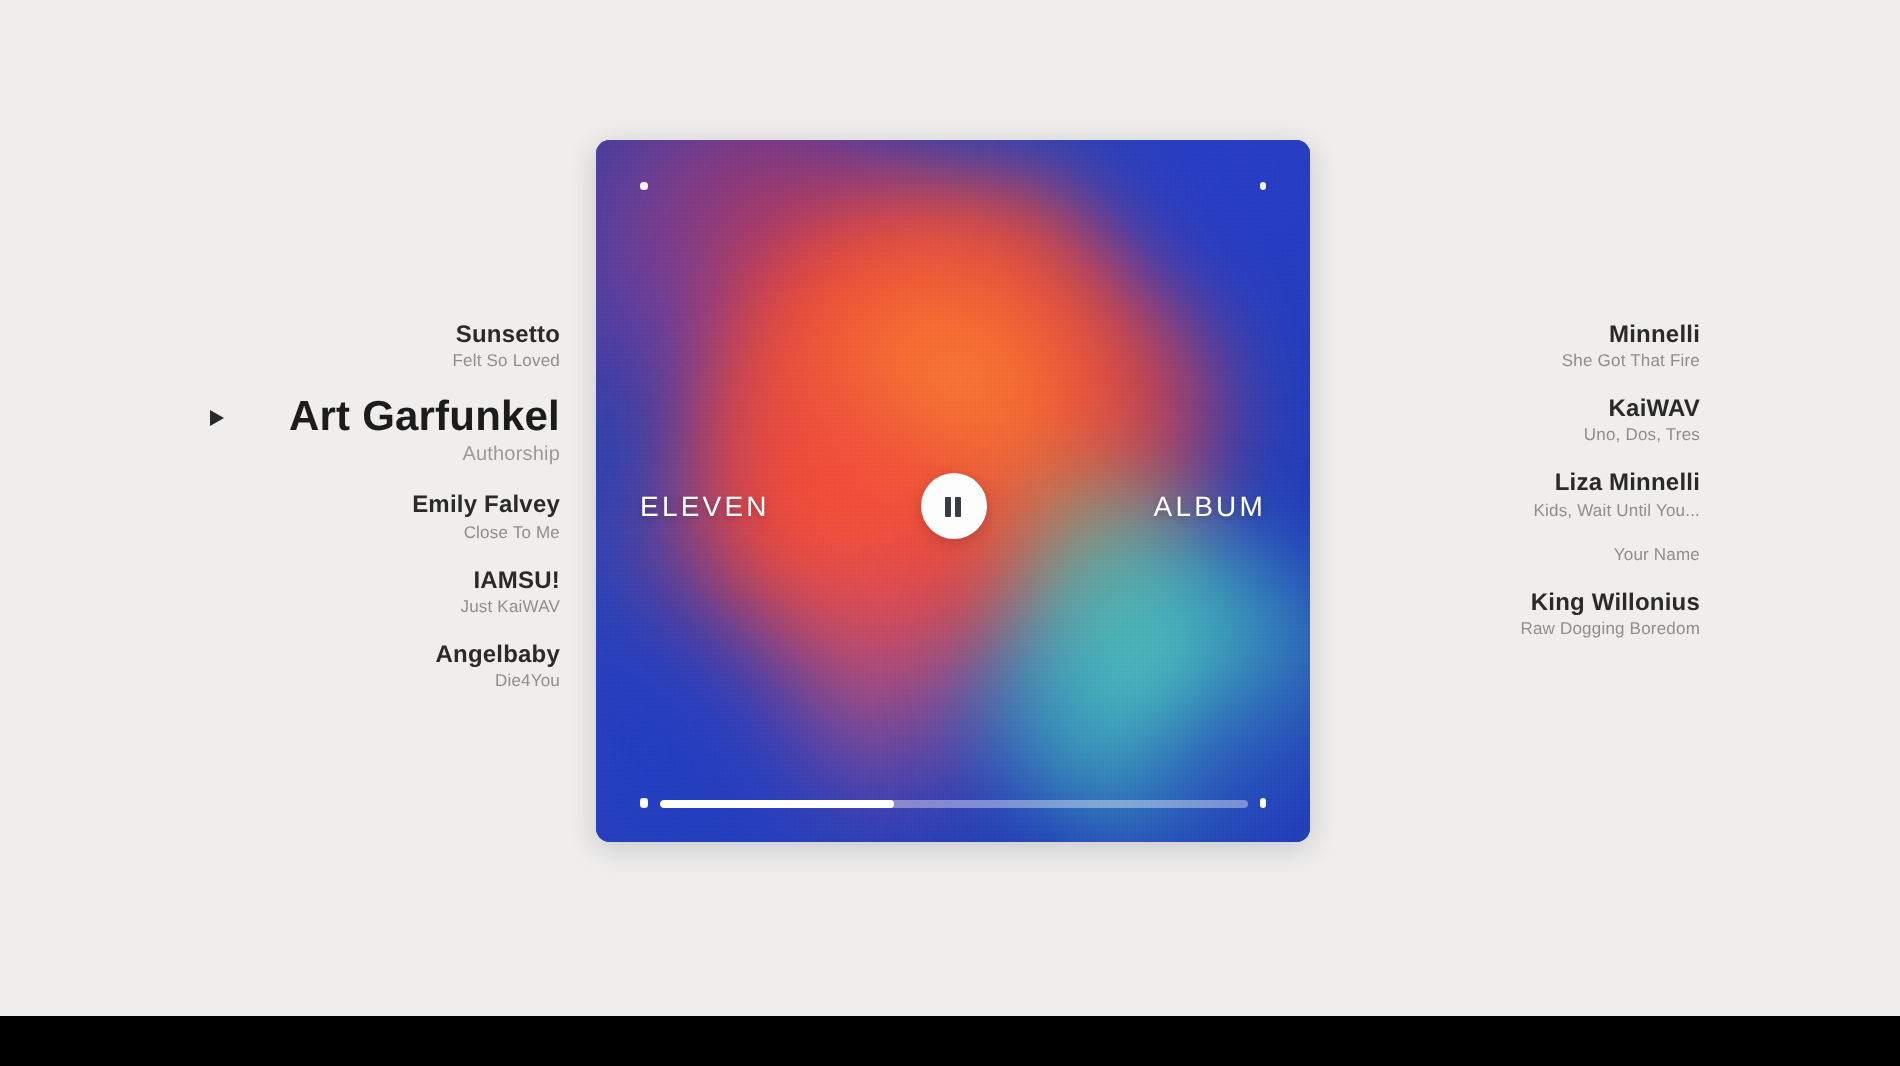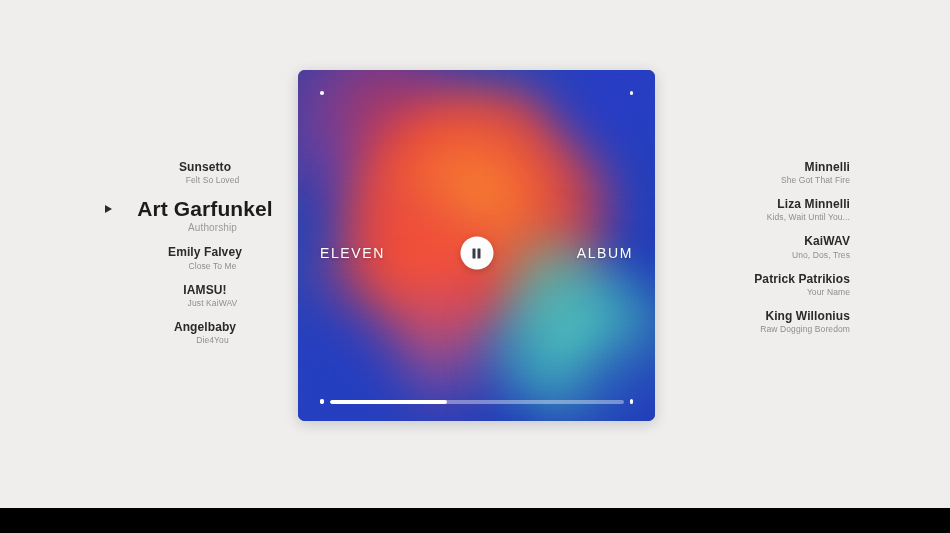--- a/index.html
+++ b/index.html
@@ -20,21 +20,21 @@
   }
 
   
   #player {
     position:absolute; left:0; top:0; width:950px; height:508px;
   }
 
   
   #playlist-left {
     position:absolute; left:100px; top:160px; width:180px;
-    text-align:center;
+    text-align:right;
   }
   #playlist-right {
     position:absolute; left:690px; top:160px; width:160px;
     text-align:right;
   }
   .track { position:relative; margin-bottom:11px; }
   .track:last-child { margin-bottom:0; }
   .track .t-title {
     font-size:12px; font-weight:700; color:#2a2a2a;
     letter-spacing:.1px; line-height:1.18; white-space:nowrap;
@@ -289,31 +289,30 @@
     </div>
 
     <div id="playlist-right">
 
       <div class="track">
         <div class="t-title">Minnelli</div>
         <div class="t-sub">She Got That Fire</div>
       </div>
 
       <div class="track">
+        <div class="t-title">KaiWAV</div>
+        <div class="t-sub">Uno, Dos, Tres</div>
+      </div>
+
+      <div class="track">
         <div class="t-title">Liza Minnelli</div>
         <div class="t-sub">Kids, Wait Until You...</div>
       </div>
 
       <div class="track">
-        <div class="t-title">KaiWAV</div>
-        <div class="t-sub">Uno, Dos, Tres</div>
-      </div>
-
-      <div class="track">
-        <div class="t-title">Patrick Patrikios</div>
         <div class="t-sub">Your Name</div>
       </div>
 
       <div class="track">
         <div class="t-title">King Willonius</div>
         <div class="t-sub">Raw Dogging Boredom</div>
       </div>
 
     </div>
 

